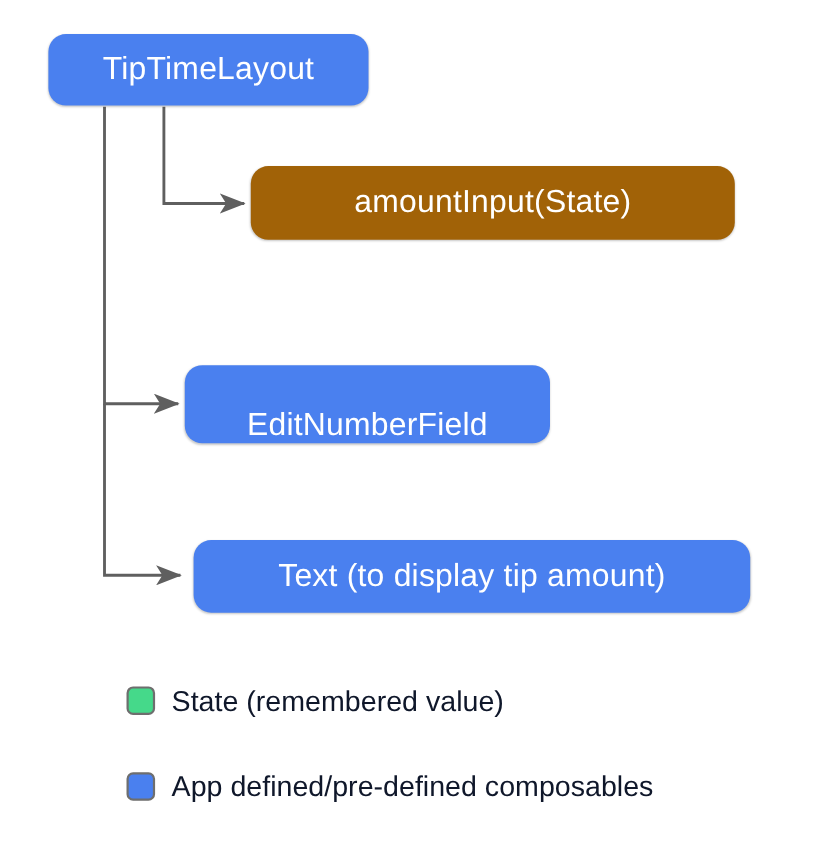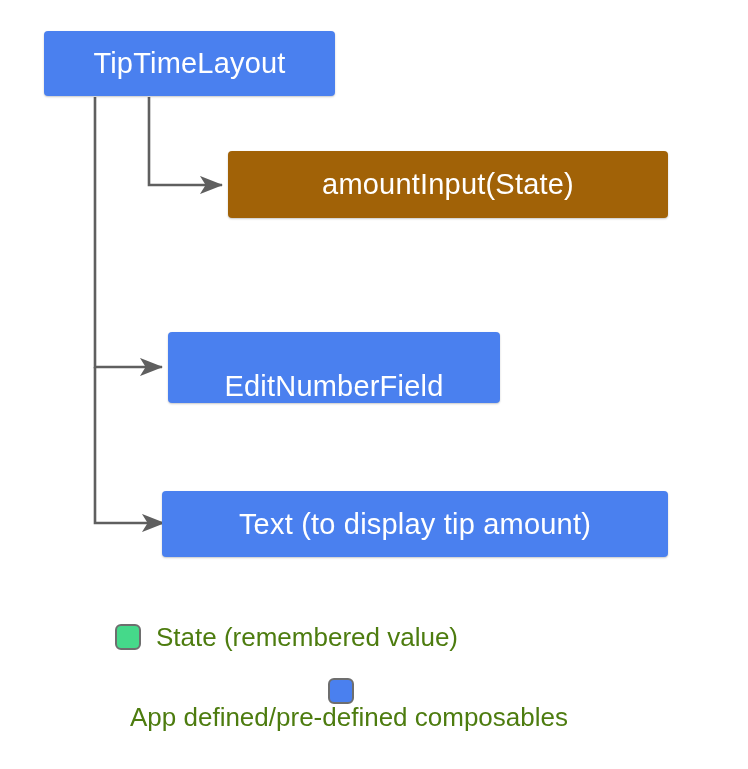--- a/index.html
+++ b/index.html
@@ -20,70 +20,70 @@
     top: 0;
     width: 748px;
     height: 769px;
   }
   .node {
     position: absolute;
     box-sizing: border-box;
     display: flex;
     align-items: center;
     justify-content: center;
-    border-radius: 4px;
+    border-radius: 16px;
     color: #ffffff;
     font-size: 29px;
     font-weight: 400;
     letter-spacing: 0.2px;
     white-space: nowrap;
     box-shadow: 0 1px 2px rgba(0,0,0,0.22);
   }
   .node-blue { background: #4a80ef; }
   .node-green { background: #a16207; }
 
   #node-root      { left: 44px;  top: 31px;  width: 291px; height: 65px; }
   #node-state     { left: 228px; top: 151px; width: 440px; height: 67px; }
   #node-edit      { left: 168px; top: 332px; width: 332px; height: 71px; align-items: flex-end; }
-  #node-text      { left: 162px; top: 491px; width: 506px; height: 66px; }
+  #node-text      { left: 176px; top: 491px; width: 506px; height: 66px; }
 
   .connectors {
     position: absolute;
     left: 0;
     top: 0;
     width: 748px;
     height: 769px;
     pointer-events: none;
   }
 
   .legend {
     position: absolute;
     left: 115px;
   }
   #legend-row-state { top: 624px; }
-  #legend-row-composables { top: 678px; flex-direction: column; }
+  #legend-row-composables { top: 702px; }
   .legend-row {
     position: absolute;
     display: flex;
     align-items: center;
   }
   .legend-swatch {
     width: 26px;
     height: 26px;
     border-radius: 6px;
     border: 2px solid #6e6e6e;
     box-sizing: border-box;
     flex: 0 0 auto;
   }
   .legend-swatch-green { background: #45d98a; }
   .legend-swatch-blue  { background: #4a80ef; }
   .legend-label {
     margin-left: 15px;
     font-size: 26px;
-    color: #4d7c0f;
+    color: #0f172a;
     white-space: nowrap;
     line-height: 1;
   }
 </style>
 </head>
 <body>
 
 <div id="diagram-canvas">
 
   <svg class="connectors" viewBox="0 0 748 769" width="748" height="769" xmlns="http://www.w3.org/2000/svg">

